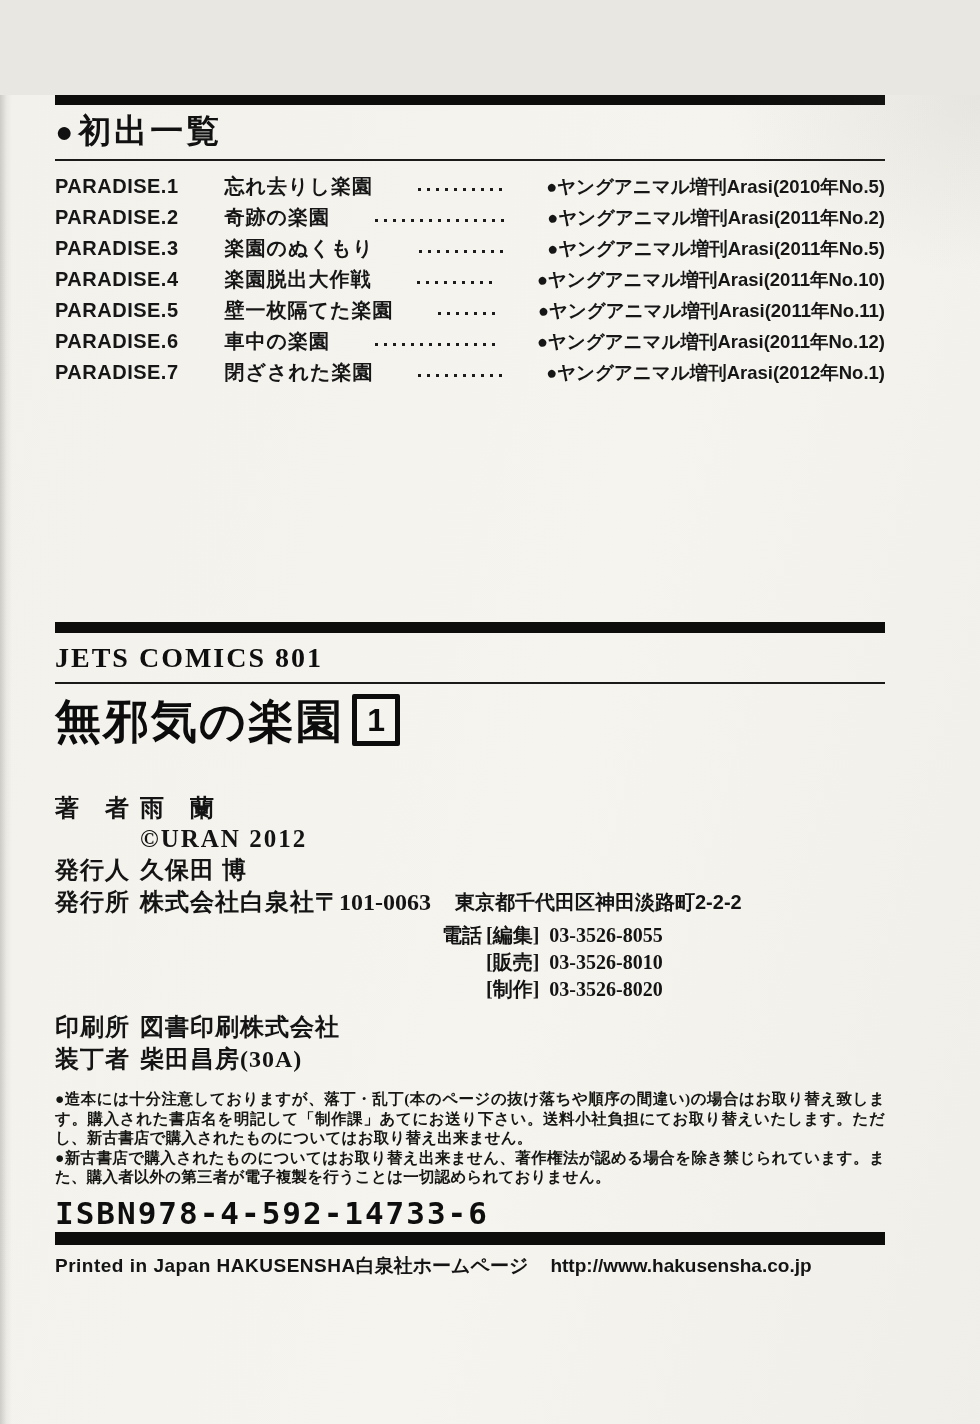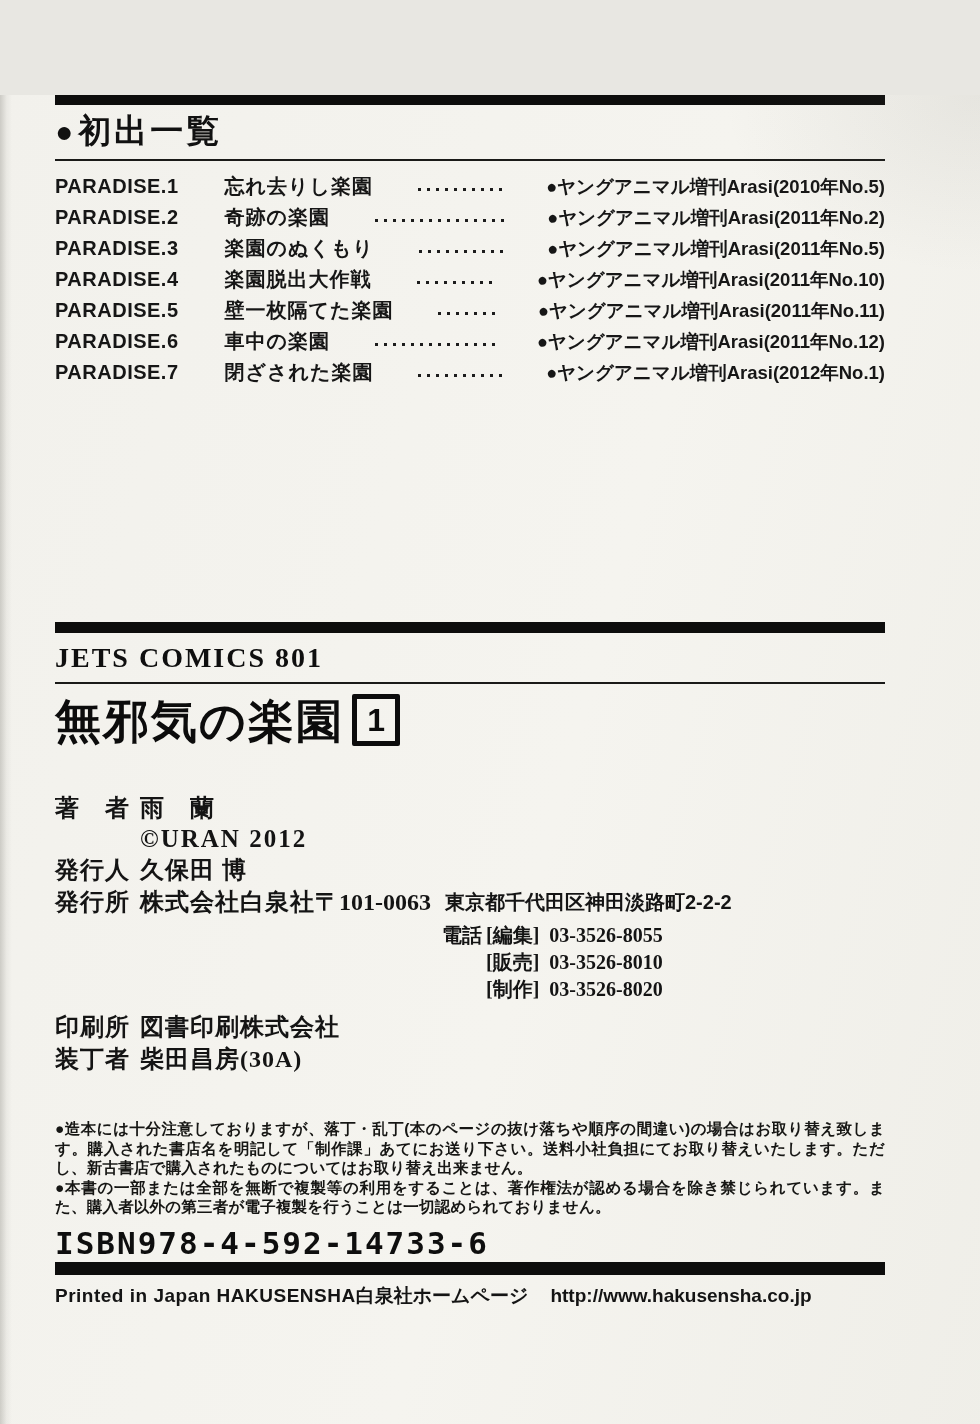--- a/index.html
+++ b/index.html
@@ -82,28 +82,28 @@
   .editions{margin-top:54px;font-family:"Liberation Serif",serif;}
   .edition-line{font-size:23px;font-weight:600;line-height:30px;letter-spacing:1px;}
 
   .colophon{margin-top:44px;font-family:"Liberation Serif",serif;}
   .c-row{display:flex;line-height:32px;font-size:24px;font-weight:600;}
   .c-label{width:85px;flex:0 0 85px;letter-spacing:1px;}
   .c-val{letter-spacing:1px;}
   .c-copy{line-height:30px;}
   .c-copy .c-val{font-size:25px;letter-spacing:2px;}
   .c-pub .postal{font-size:24px;font-weight:700;}
-  .c-pub .addr{font-size:20px;margin-left:14px;font-weight:700;font-family:"Liberation Sans",sans-serif;}
+  .c-pub .addr{font-size:20px;margin-left:24px;font-weight:700;font-family:"Liberation Sans",sans-serif;}
   .phones{margin:4px 0 0 387px;font-size:20px;font-weight:600;}
   .phone-row{line-height:27px;display:flex;}
   .phone-row .ph-label{width:44px;flex:0 0 44px;}
   .phone-row .ph-dept{margin-right:10px;}
   .c-printer{margin-top:8px;}
 
-  .notices{margin-top:44px;width:830px;font-family:Liberation Sans, sans-serif;}
+  .notices{margin-top:14px;width:830px;font-family:Liberation Serif, serif;}
   .notice-p{
     margin:0;font-size:15.5px;font-weight:700;line-height:19.5px;
     text-align:justify;color:#161614;letter-spacing:0.2px;
   }
   .isbn{
     margin-top:9px;
     font-family:"DejaVu Sans Mono",monospace;
     font-size:31px;font-weight:700;letter-spacing:2px;line-height:34px;color:#0e0e0e;
   }
   .footer{
@@ -225,21 +225,21 @@
         <span class="c-val">図書印刷株式会社</span>
       </div>
       <div class="c-row">
         <span class="c-label">装丁者</span>
         <span class="c-val">柴田昌房(30A)</span>
       </div>
     </div>
 
     <div class="notices" id="notices">
         <p class="notice-p">●造本には十分注意しておりますが、落丁・乱丁(本のページの抜け落ちや順序の間違い)の場合はお取り替え致します。購入された書店名を明記して「制作課」あてにお送り下さい。送料小社負担にてお取り替えいたします。ただし、新古書店で購入されたものについてはお取り替え出来ません。</p>
-        <p class="notice-p">●本書の一部または全部を無断で複製等の利用をすることは、著作権法が認める場合を除き禁じられています。また、購入者以外の第三者が電子複製を行うことは一切認められておりません。</p>
+        <p class="notice-p">●新古書店で購入されたものについてはお取り替え出来ません、著作権法が認める場合を除き禁じられています。また、購入者以外の第三者が電子複製を行うことは一切認められておりません。</p>
       </div>
 
     <div class="isbn">ISBN978-4-592-14733-6</div>
 
     <div class="bar bar3"></div>
 
     <div class="footer">
       <span class="f-left">Printed in Japan HAKUSENSHA</span>
       <span class="f-right">
         <span>白泉社ホームページ</span><span class="gap"></span><span>http://www.hakusensha.co.jp</span>

